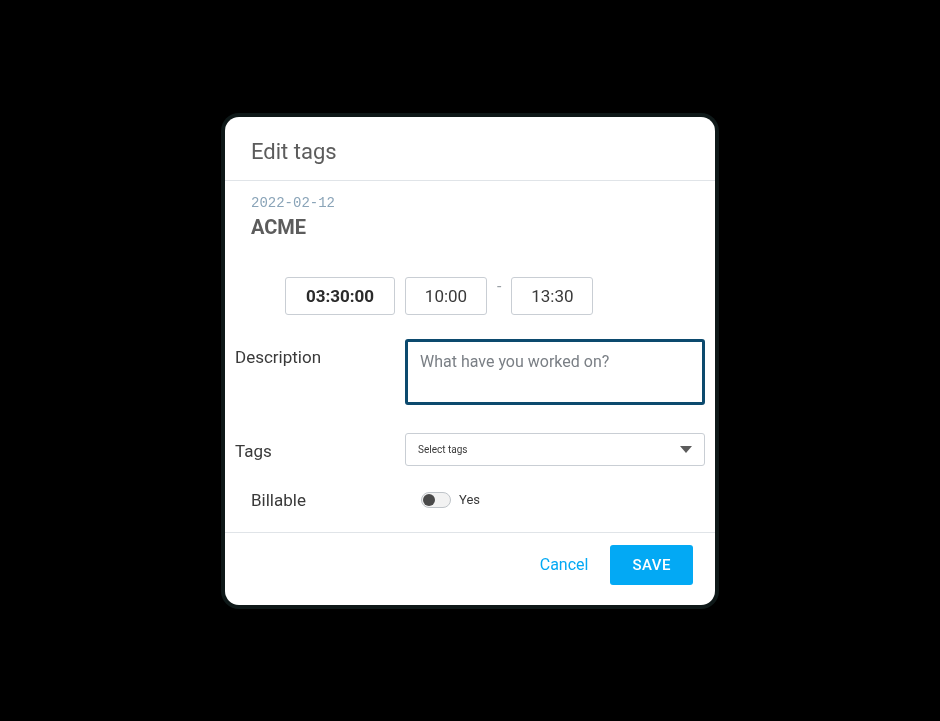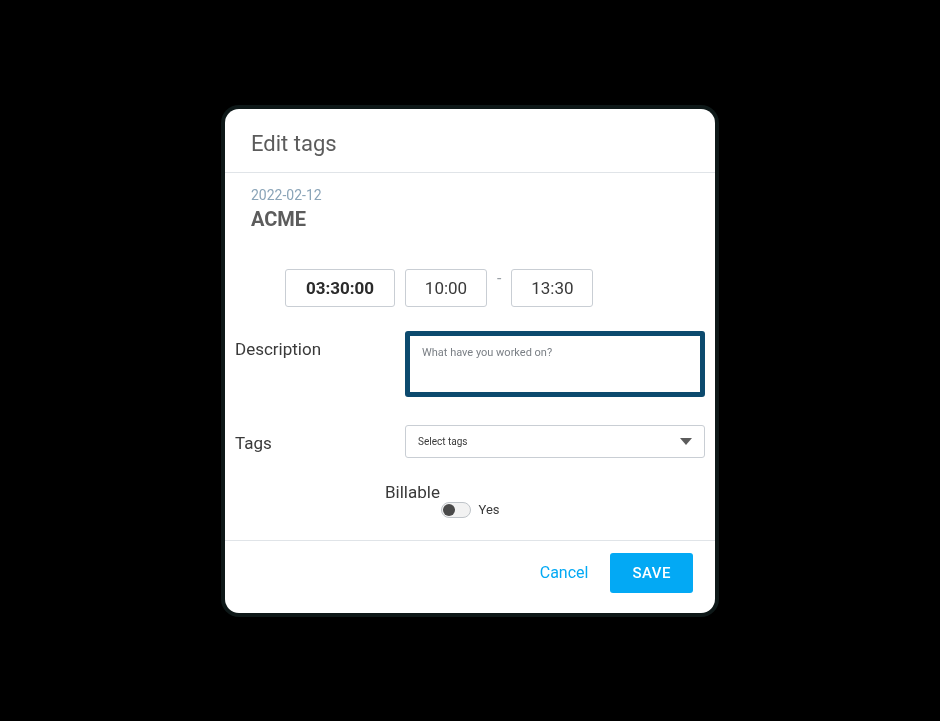--- a/index.html
+++ b/index.html
@@ -31,20 +31,21 @@
       font-size: 22px;
       font-weight: 400;
       color: #5c5c5c;
     }
     .meta {
       padding: 14px 26px 0 26px;
     }
     .date {
       font-size: 14px;
       color: #8aa4b8;
+      font-family: Liberation Mono, monospace;
     }
     .project {
       font-size: 20px;
       font-weight: 700;
       color: #5c5c5c;
       margin-top: 4px;
     }
     .time-row {
       display: flex;
       align-items: flex-start;
@@ -84,24 +85,24 @@
       font-size: 17px;
       color: #3a3a3a;
       padding-top: 8px;
     }
     .form-control-wrap {
       flex: 1;
     }
     .description-input {
       width: 100%;
       min-height: 66px;
-      border: 5px solid #0c4a6e;
+      border: 3px solid #0c4a6e;
       border-radius: 3px;
       padding: 10px 12px;
-      font-size: 11px;
+      font-size: 16px;
       font-family: inherit;
       color: #333;
       resize: none;
     }
     .description-input::placeholder {
       color: #7a7f85;
     }
     .select-box {
       width: 100%;
       border: 1px solid #c9ced4;
@@ -119,21 +120,20 @@
       width: 0;
       height: 0;
       border-left: 6px solid transparent;
       border-right: 6px solid transparent;
       border-top: 7px solid #5c5c5c;
     }
     .billable-row {
       display: flex;
       align-items: center;
       padding: 12px 26px 22px 26px;
-      flex-direction: column;
     }
     .billable-label {
       width: 170px;
       font-size: 17px;
       color: #3a3a3a;
     }
     .toggle-wrap {
       display: flex;
       align-items: flex-start;
       gap: 8px;

